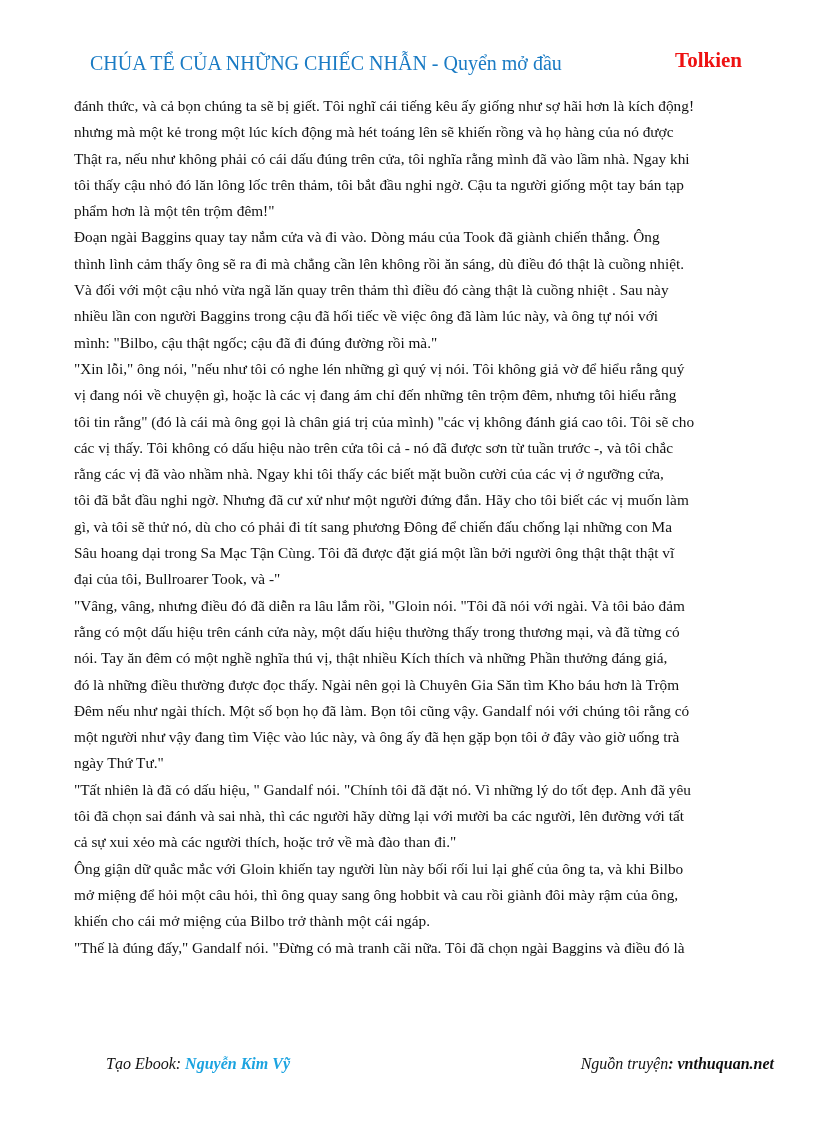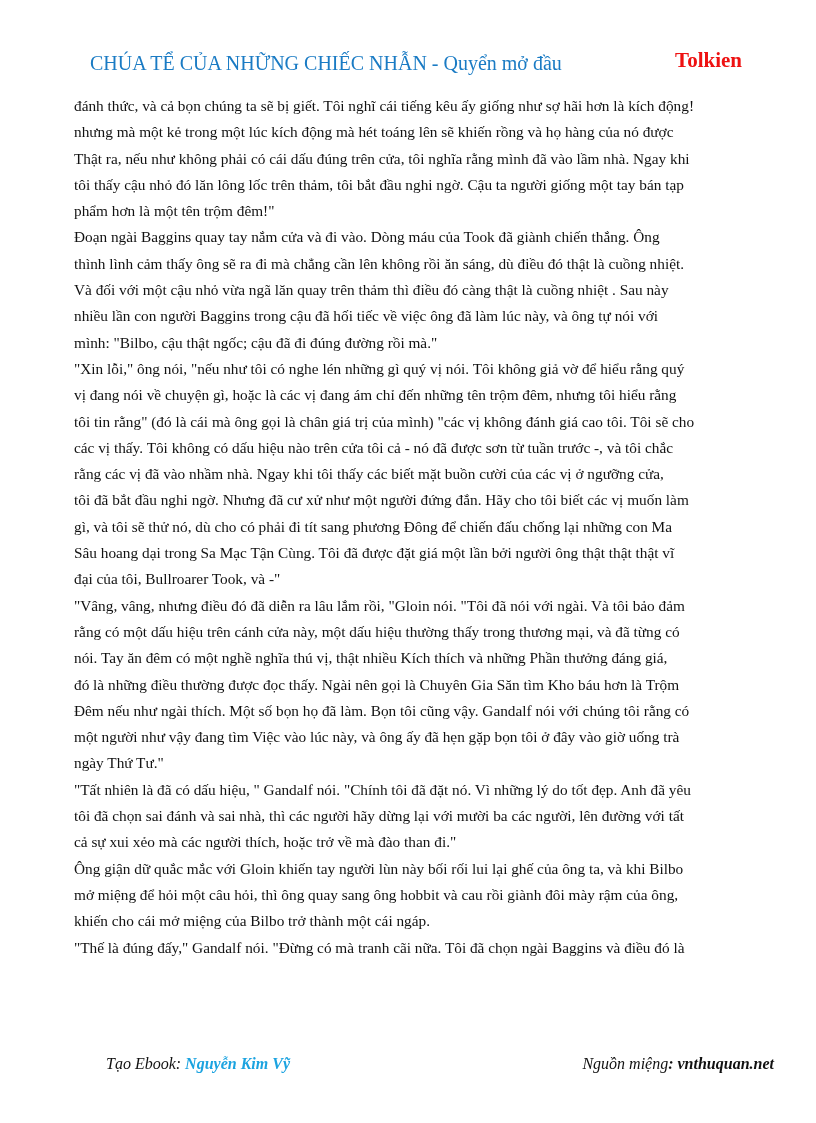--- a/index.html
+++ b/index.html
@@ -72,15 +72,15 @@
       <div class="line">tôi đã chọn sai đánh và sai nhà, thì các người hãy dừng lại với mười ba các người, lên đường với tất</div>
       <div class="line">cả sự xui xẻo mà các người thích, hoặc trở về mà đào than đi."</div>
       <div class="line">Ông giận dữ quắc mắc với Gloin khiến tay người lùn này bối rối lui lại ghế của ông ta, và khi Bilbo</div>
       <div class="line">mở miệng để hỏi một câu hỏi, thì ông quay sang ông hobbit và cau rồi giành đôi mày rậm của ông,</div>
       <div class="line">khiến cho cái mở miệng của Bilbo trở thành một cái ngáp.</div>
       <div class="line">"Thế là đúng đấy," Gandalf nói. "Đừng có mà tranh cãi nữa. Tôi đã chọn ngài Baggins và điều đó là</div>
     </div>
 
   <div class="footer">
     <span class="footer-left"><span>Tạo Ebook</span><span>: </span><span class="ebook-name">Nguyễn Kim Vỹ</span></span>
-    <span class="footer-right"><span>Nguồn miệng</span><span class="source-name">: </span><span class="source-name">vnthuquan.net</span></span>
+    <span class="footer-right"><span>Nguồn truyện</span><span class="source-name">: </span><span class="source-name">vnthuquan.net</span></span>
   </div>
 </div>
 
 </body></html>

